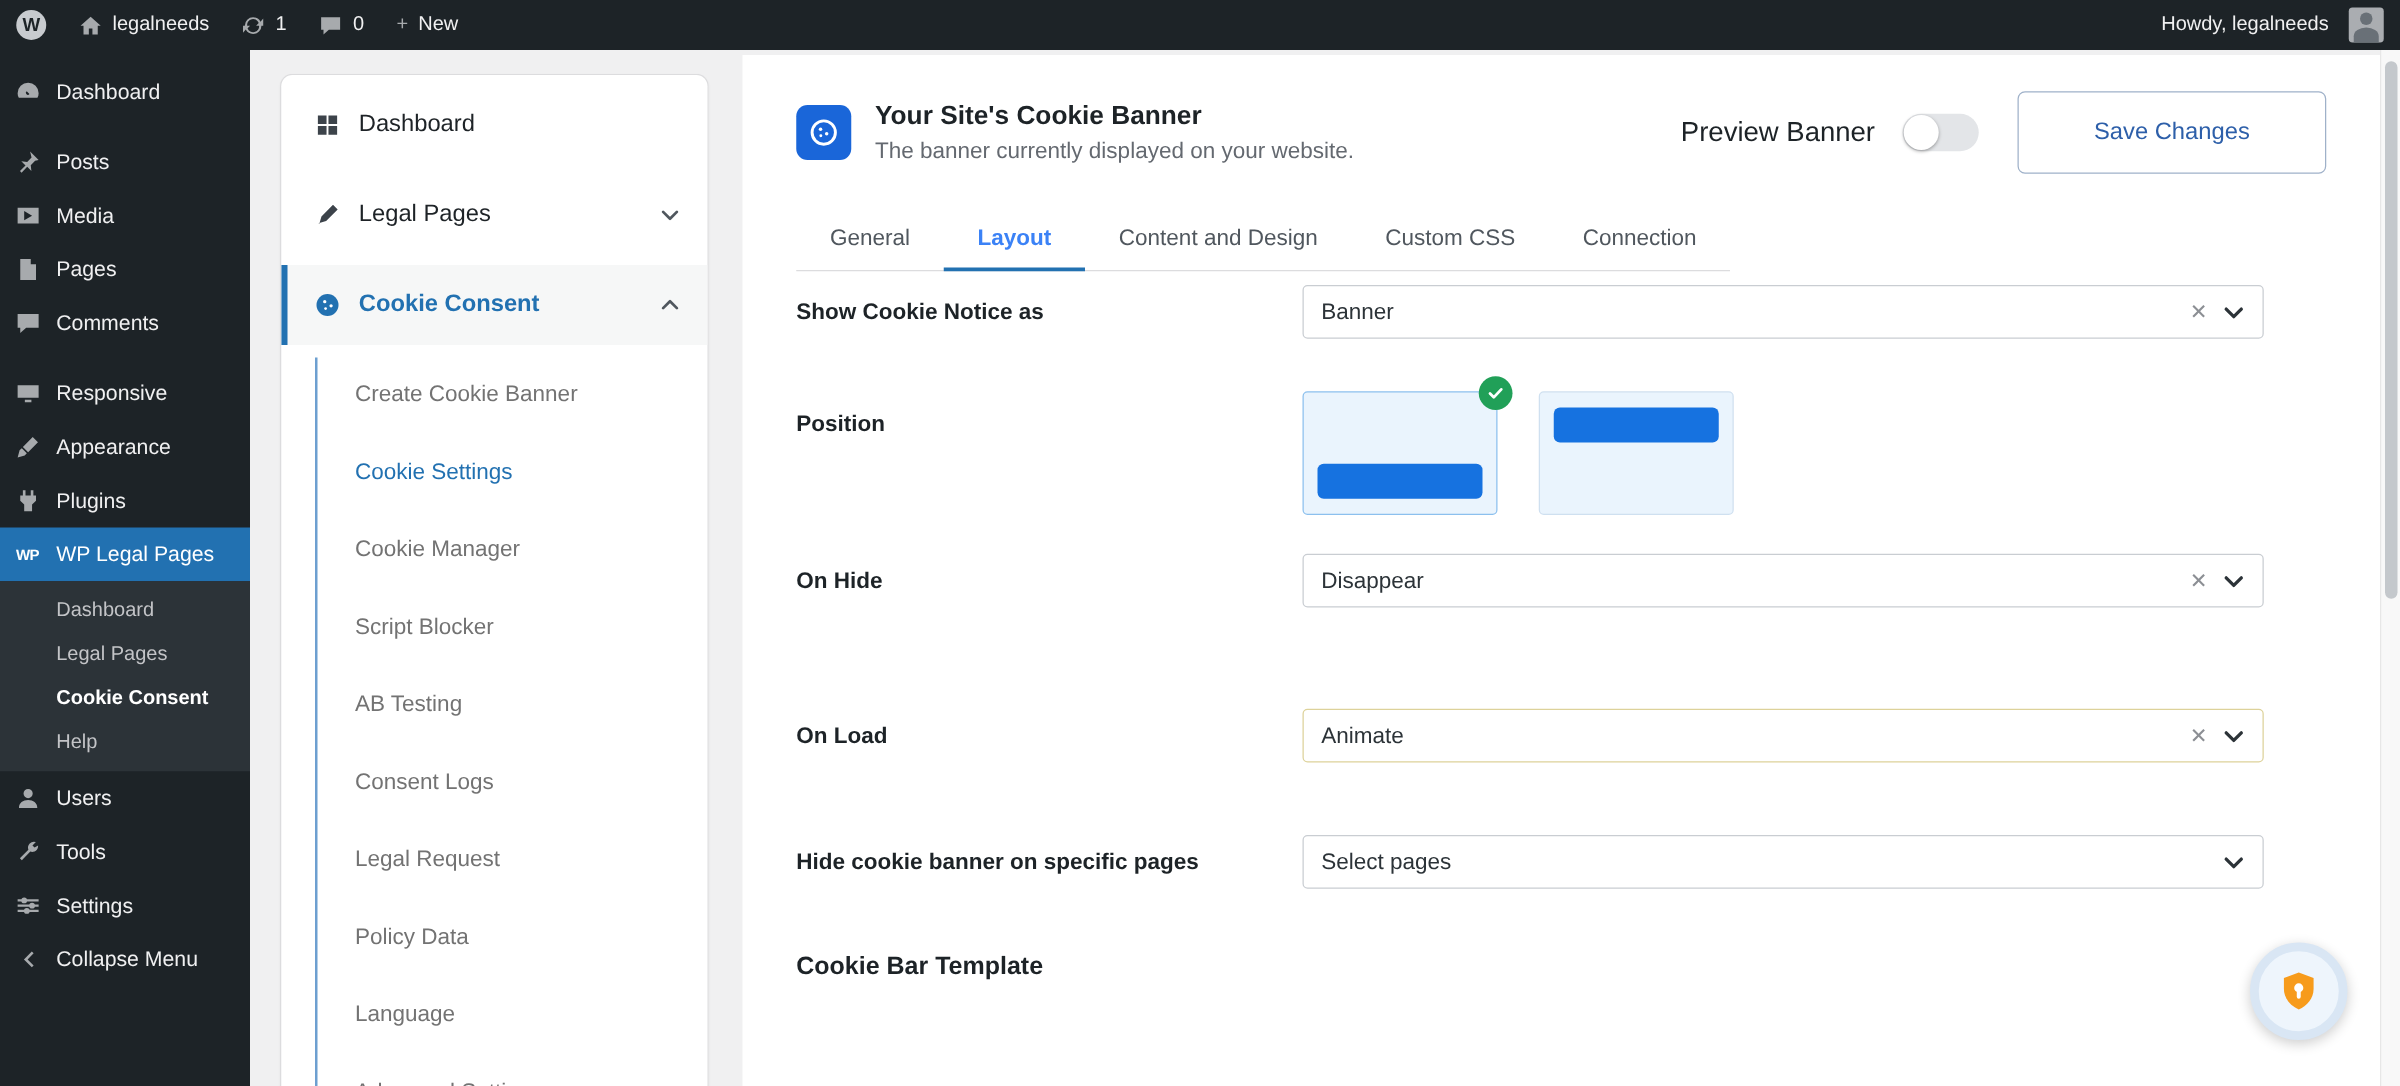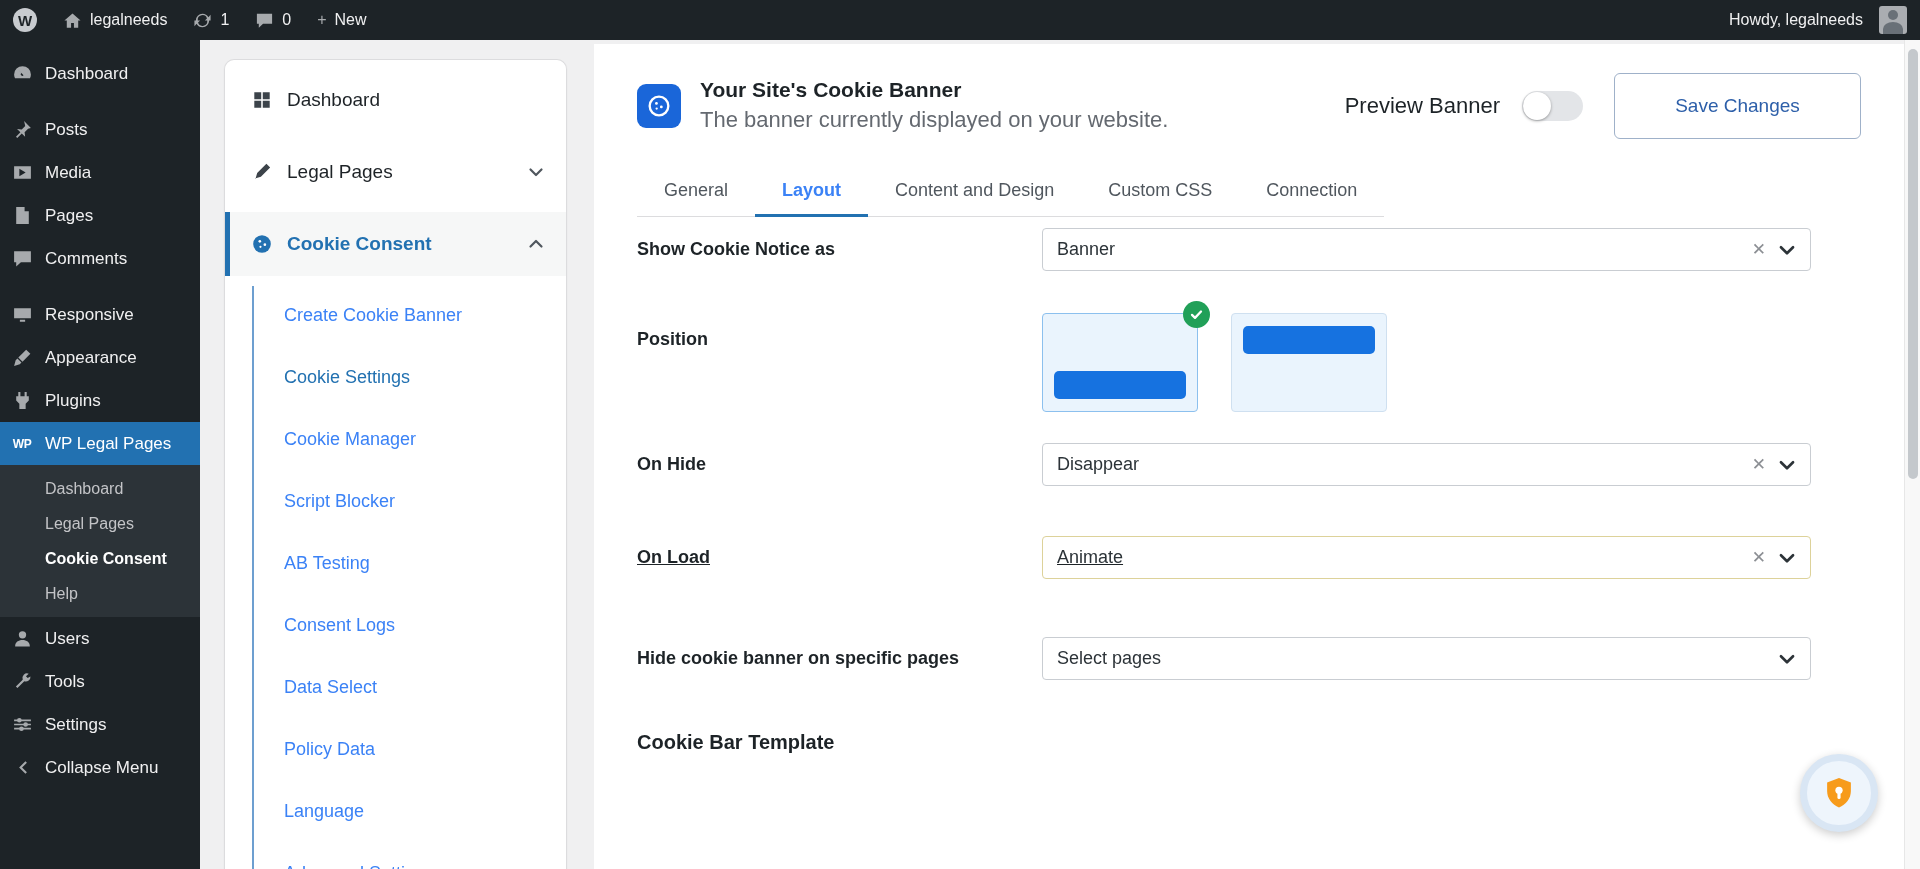--- a/index.html
+++ b/index.html
@@ -30,30 +30,30 @@
   .wp-submenu-item.current { color:#fff; font-weight:bold; }
 
   
   .plugin-card { position:absolute; left:224px; top:59px; width:343px; height:810px; background:#fff; border:1px solid #dcdcde; border-bottom:none; border-radius:10px 10px 0 0; box-shadow:0 1px 2px rgba(0,0,0,.05); overflow:hidden; padding-top:8px; z-index:20; }
   .pc-item { display:flex; align-items:center; gap:14px; height:64px; margin-bottom:8px; padding:0 20px 0 26px; font-size:19px; color:#1e2327; cursor:pointer; }
   .pc-item .pci { width:22px; height:22px; flex:none; color:#3c434a; }
   .pc-item .pc-chev { margin-left:auto; width:20px; color:#50575e; }
   .pc-item.active { background:#f6f7f7; border-left:5px solid #2271b1; padding-left:21px; color:#2271b1; font-weight:bold; }
   .pc-sub { position:relative; padding-top:0; }
   .pc-sub::before { content:""; position:absolute; left:27px; top:2px; bottom:-200px; width:2px; background:#6d9fd0; }
-  .pc-sub-item { height:62px; line-height:62px; padding-left:59px; font-size:18px; color:#3b82f6; cursor:pointer; white-space:nowrap; }
+  .pc-sub-item { height:62px; line-height:62px; padding-left:59px; font-size:18px; color:#737373; cursor:pointer; white-space:nowrap; }
   .pc-sub-item.current { color:#2271b1; }
 
   
   .main { position:absolute; left:594px; top:44px; width:1310px; height:829px; background:#fff; overflow:hidden; padding:0 43px; z-index:10; }
   .content-header { margin-top:27px; min-height:69px; display:flex; align-items:center; }
   .banner-logo { width:44px; height:44px; border-radius:9px; background:#1a66d9; display:flex; align-items:center; justify-content:center; flex:none; }
   .header-text { margin-left:19px; }
   .page-title { font-size:21px; font-weight:bold; color:#1d2327; margin-bottom:5px; }
-  .page-subtitle { font-size:22px; color:#646970; }
+  .page-subtitle { font-size:18px; color:#646970; }
   .header-actions { margin-left:auto; display:flex; align-items:center; }
   .preview-label { font-size:22px; color:#1d2327; font-weight:500; margin-right:22px; }
   .toggle { position:relative; border-radius:20px; cursor:pointer; flex:none; }
   .toggle .knob { position:absolute; background:#fff; border-radius:50%; box-shadow:0 1px 3px rgba(0,0,0,.35); }
   .toggle.off { width:61px; height:30px; background:#e3e5e8; }
   .toggle.off .knob { width:28px; height:28px; top:1px; left:1px; }
   .toggle.on { width:67px; height:36px; background:#1a73e8; }
   .toggle.on .knob { width:28px; height:28px; top:4px; right:4px; }
   .save-btn { margin-left:31px; width:247px; height:66px; background:#fff; border:1px solid #9fb1c9; border-radius:6px; color:#2d5fa9; font-size:19px; font-weight:500; font-family:"Liberation Sans",sans-serif; cursor:pointer; }
 
@@ -67,21 +67,21 @@
   .row-label { font-size:18px; font-weight:bold; color:#1d2327; display:flex; align-items:center; gap:8px; }
   .select { position:relative; width:769px; height:43px; background:#fff; border:1px solid #c9cdd2; border-radius:4px; display:flex; align-items:center; padding:0 90px 0 14px; font-size:18px; color:#2c3338; cursor:pointer; }
   .select.warm { border-color:#ddd29a; }
   .sel-clear { position:absolute; right:44px; font-size:17px; color:#8c8f94; cursor:pointer; line-height:1; }
   .sel-chev { position:absolute; right:12px; width:22px; color:#2c3338; cursor:pointer; }
 
   .r1 { margin-top:11px; }
   .r2 { margin-top:42px; align-items:start; }
   .r2 .row-label { padding-top:16px; }
   .r3 { margin-top:31px; }
-  .r4 { margin-top:50px;text-decoration:underline; }
+  .r4 { margin-top:81px; }
   .r5 { margin-top:51px; }
   .r6 { margin-top:58px; }
   .section-heading { margin-top:51px; font-size:20px; font-weight:bold; color:#1d2327; }
 
   
   .pos-options { display:flex; gap:33px; }
   .pos-card { position:relative; width:156px; height:99px; background:#eaf4fd; border:1px solid #cfe0f0; border-radius:4px; cursor:pointer; }
   .pos-card.selected { border-color:#8cc0ee; }
   .pos-bar { position:absolute; left:11px; right:11px; height:28px; background:#1672e0; border-radius:5px; }
   .pos-bar.bottom { bottom:12px; }
@@ -292,21 +292,21 @@
         </svg>
       </span>
   </div>
   <div class="pc-sub">
     <div class="pc-sub-item">Create Cookie Banner</div>
     <div class="pc-sub-item current">Cookie Settings</div>
     <div class="pc-sub-item">Cookie Manager</div>
     <div class="pc-sub-item">Script Blocker</div>
     <div class="pc-sub-item">AB Testing</div>
     <div class="pc-sub-item">Consent Logs</div>
-    <div class="pc-sub-item">Data Select</div>
+    <div class="pc-sub-item">Legal Request</div>
     <div class="pc-sub-item">Policy Data</div>
     <div class="pc-sub-item">Language</div>
     <div class="pc-sub-item">Advanced Settings</div>
   </div>
 </nav>
 
 <main class="main">
 
   <div class="content-header">
     <div class="banner-logo">

